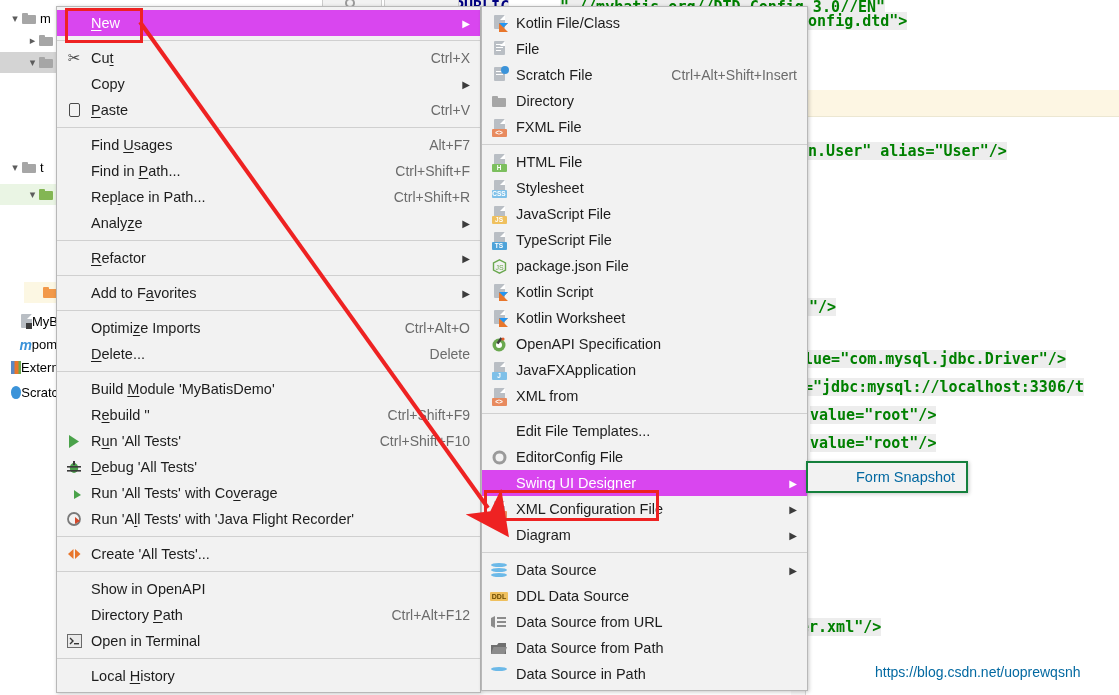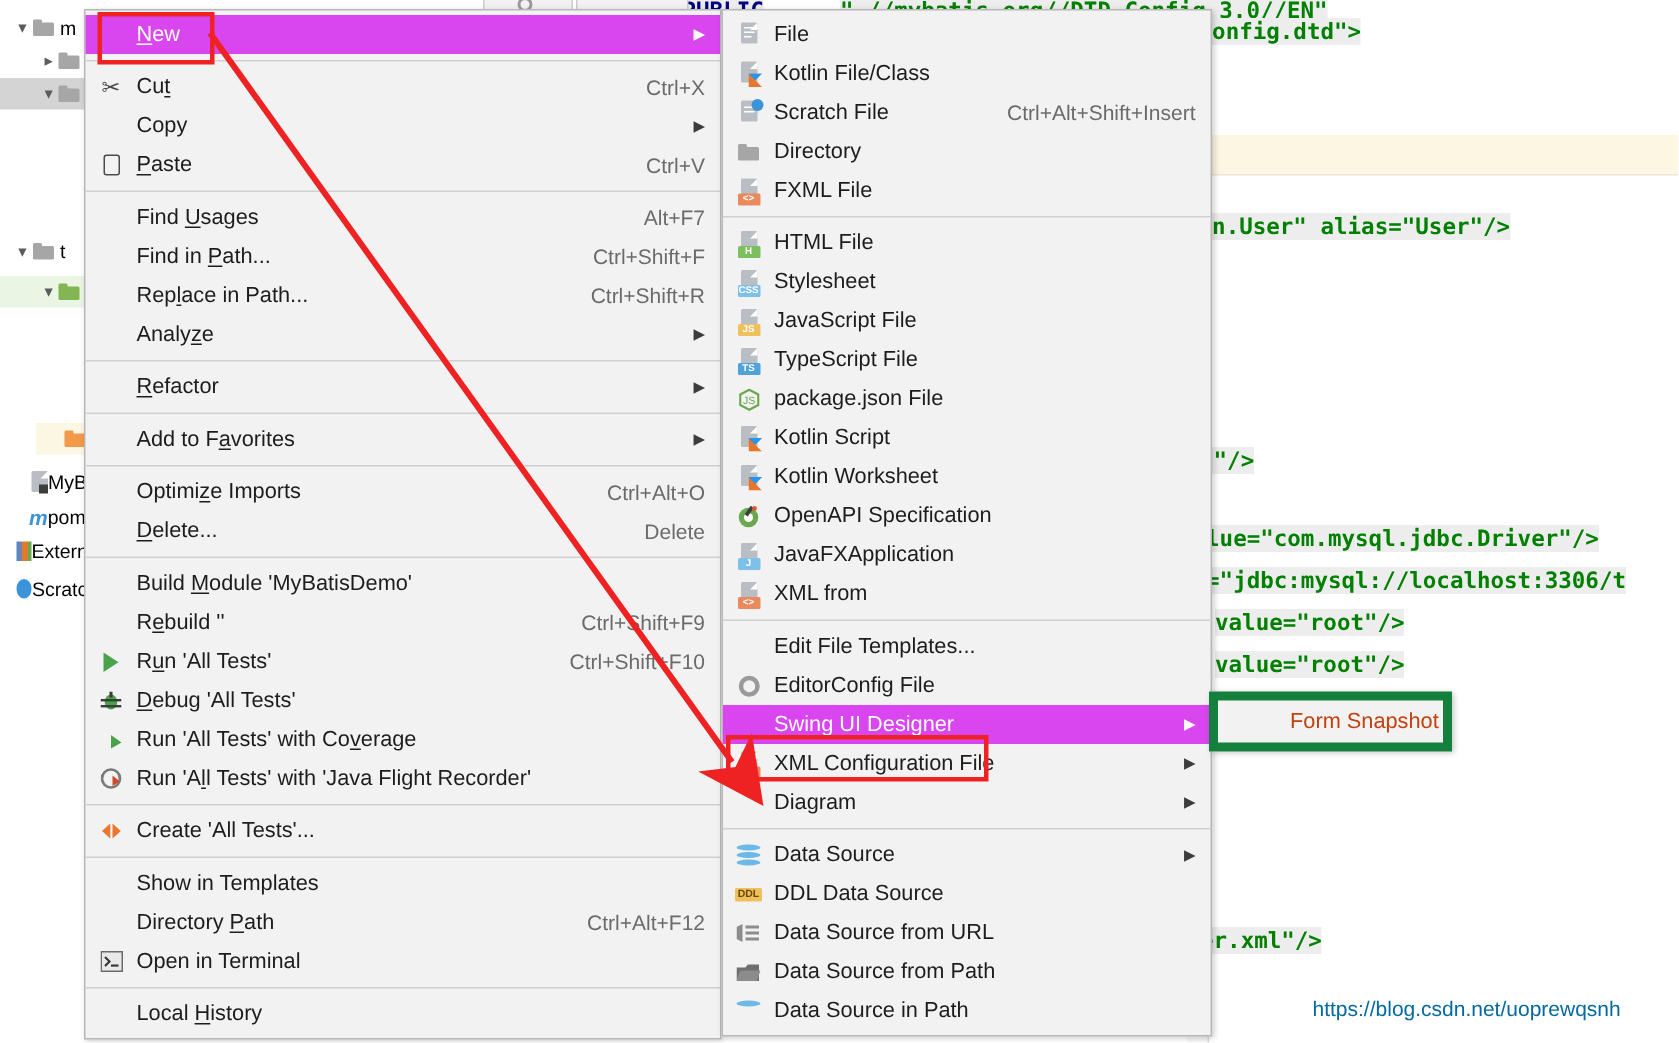--- a/index.html
+++ b/index.html
@@ -80,23 +80,23 @@
   .u { text-decoration: underline; text-underline-offset: 2px; }
 
   
   .redbox { position:absolute; border:3px solid #ee2222; pointer-events:none; }
 
   
   .arrow-svg { position:absolute; left:0; top:0; pointer-events:none; }
 
   
   .subsub {
-    position:absolute; background:#f2f2f2; border:6px solid #15803d;
+    position:absolute; background:#f2f2f2; border:2px solid #15803d;
     box-shadow:1px 1px 4px rgba(0,0,0,0.22);
-    font-size:14.5px; color:#c2410c;
+    font-size:14.5px; color:#0369a1;
   }
   .subsub .mitem { height:28px; padding-left:20px; }
 
   
   .watermark { position:absolute; color:#0369a1; font-size:14px;
                font-family:"Liberation Sans", sans-serif; }
 
   
   .fi { position:relative; width:15px; height:17px; display:inline-block; }
   .fi .page { position:absolute; left:2px; top:0px; width:11px; height:14px;
@@ -314,21 +314,21 @@
             <svg width="15" height="12">
               <path d="M6.5,1 L6.5,11 L1,6 z" fill="#e8762c"></path>
               <path d="M8,1 L8,11 L13.5,6 z" fill="#e8762c"></path>
             </svg>
           </span>
           <span class="lbl">Create 'All Tests'...</span>
         </div>
         <div class="msep"></div>
         <div class="mitem">
           <span class="ico"></span>
-          <span class="lbl">Show in Templates</span>
+          <span class="lbl">Show in OpenAPI</span>
         </div>
         <div class="mitem">
           <span class="ico"></span>
           <span class="lbl">Directory <span class="u">P</span>ath</span>
           <span class="acc">Ctrl+Alt+F12</span>
         </div>
         <div class="mitem">
           <span class="ico">
             <svg width="15" height="14">
               <rect x="0.5" y="0.5" width="14" height="13" fill="#e9e9e9" stroke="#6a6a6a"></rect>
@@ -344,39 +344,39 @@
           <span class="lbl">Local <span class="u">H</span>istory</span>
         </div>
       </div>
   </div>
 
   <div class="menu" style="left:481px; top:6px; width:327px; padding-top:3px;">
     <div id="new-items">
         <div class="mitem">
           <span class="ico">
             <span class="fi">
+              <span class="page"></span>
+              <svg width="9" height="9" style="position:absolute;right:-1px;bottom:0;">
+                <path d="M0,0 L9,0 L4.5,4.5 L9,9 L0,9 z" fill="#e8762c"></path>
+                <path d="M0,0 L9,0 L4.5,4.5 z" fill="#2196f3"></path>
+              </svg>
+            </span>
+          </span>
+          <span class="lbl">Kotlin File/Class</span>
+        </div>
+        <div class="mitem">
+          <span class="ico">
+            <span class="fi">
               <span class="page" style="background:#b9bec4"></span>
               <span style="position:absolute;left:4px;top:3px;width:7px;height:1.3px;background:#fff"></span>
               <span style="position:absolute;left:4px;top:6px;width:7px;height:1.3px;background:#fff"></span>
               <span style="position:absolute;left:4px;top:9px;width:5px;height:1.3px;background:#fff"></span>
             </span>
           </span>
           <span class="lbl">File</span>
-        </div>
-        <div class="mitem">
-          <span class="ico">
-            <span class="fi">
-              <span class="page"></span>
-              <svg width="9" height="9" style="position:absolute;right:-1px;bottom:0;">
-                <path d="M0,0 L9,0 L4.5,4.5 L9,9 L0,9 z" fill="#e8762c"></path>
-                <path d="M0,0 L9,0 L4.5,4.5 z" fill="#2196f3"></path>
-              </svg>
-            </span>
-          </span>
-          <span class="lbl">Kotlin File/Class</span>
         </div>
         <div class="mitem">
           <span class="ico">
             <span class="fi">
               <span class="page" style="background:#b9bec4"></span>
               <span style="position:absolute;left:4px;top:4px;width:7px;height:1.3px;background:#fff"></span>
               <span style="position:absolute;left:4px;top:7px;width:7px;height:1.3px;background:#fff"></span>
               <span style="position:absolute;right:-2px;top:-1px;width:8px;height:8px;border-radius:50%;background:#3b93d9"></span>
             </span>
           </span>

